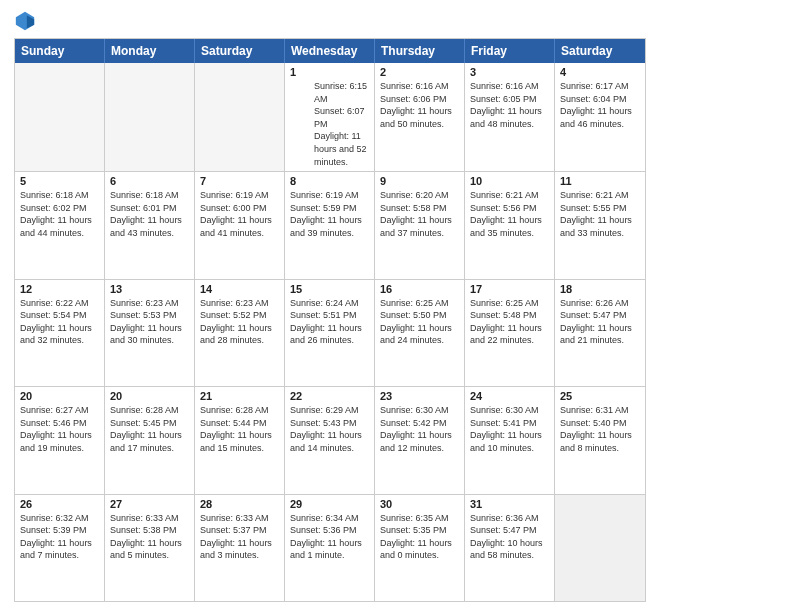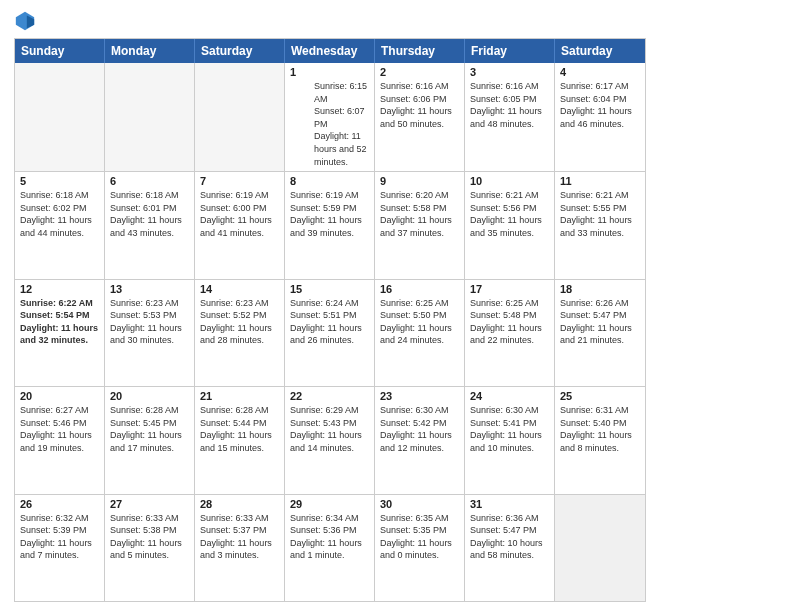--- a/index.html
+++ b/index.html
@@ -216,21 +216,21 @@
           <div class="cal-cell">
             <div class="day-num">11</div>
             <div class="cell-text" style="white-space: pre-line;">Sunrise: 6:21 AM
 Sunset: 5:55 PM
 Daylight: 11 hours and 33 minutes.</div>
           </div>
         </div>
         <div class="cal-row">
           <div class="cal-cell">
             <div class="day-num">12</div>
-            <div class="cell-text" style="white-space: pre-line; font-weight: bold;">Sunrise: 6:22 AM
+            <div class="cell-text" style="white-space: pre-line;">Sunrise: 6:22 AM
 Sunset: 5:54 PM
 Daylight: 11 hours and 32 minutes.</div>
           </div>
           <div class="cal-cell">
             <div class="day-num">13</div>
             <div class="cell-text" style="white-space: pre-line;">Sunrise: 6:23 AM
 Sunset: 5:53 PM
 Daylight: 11 hours and 30 minutes.</div>
           </div>
           <div class="cal-cell">

